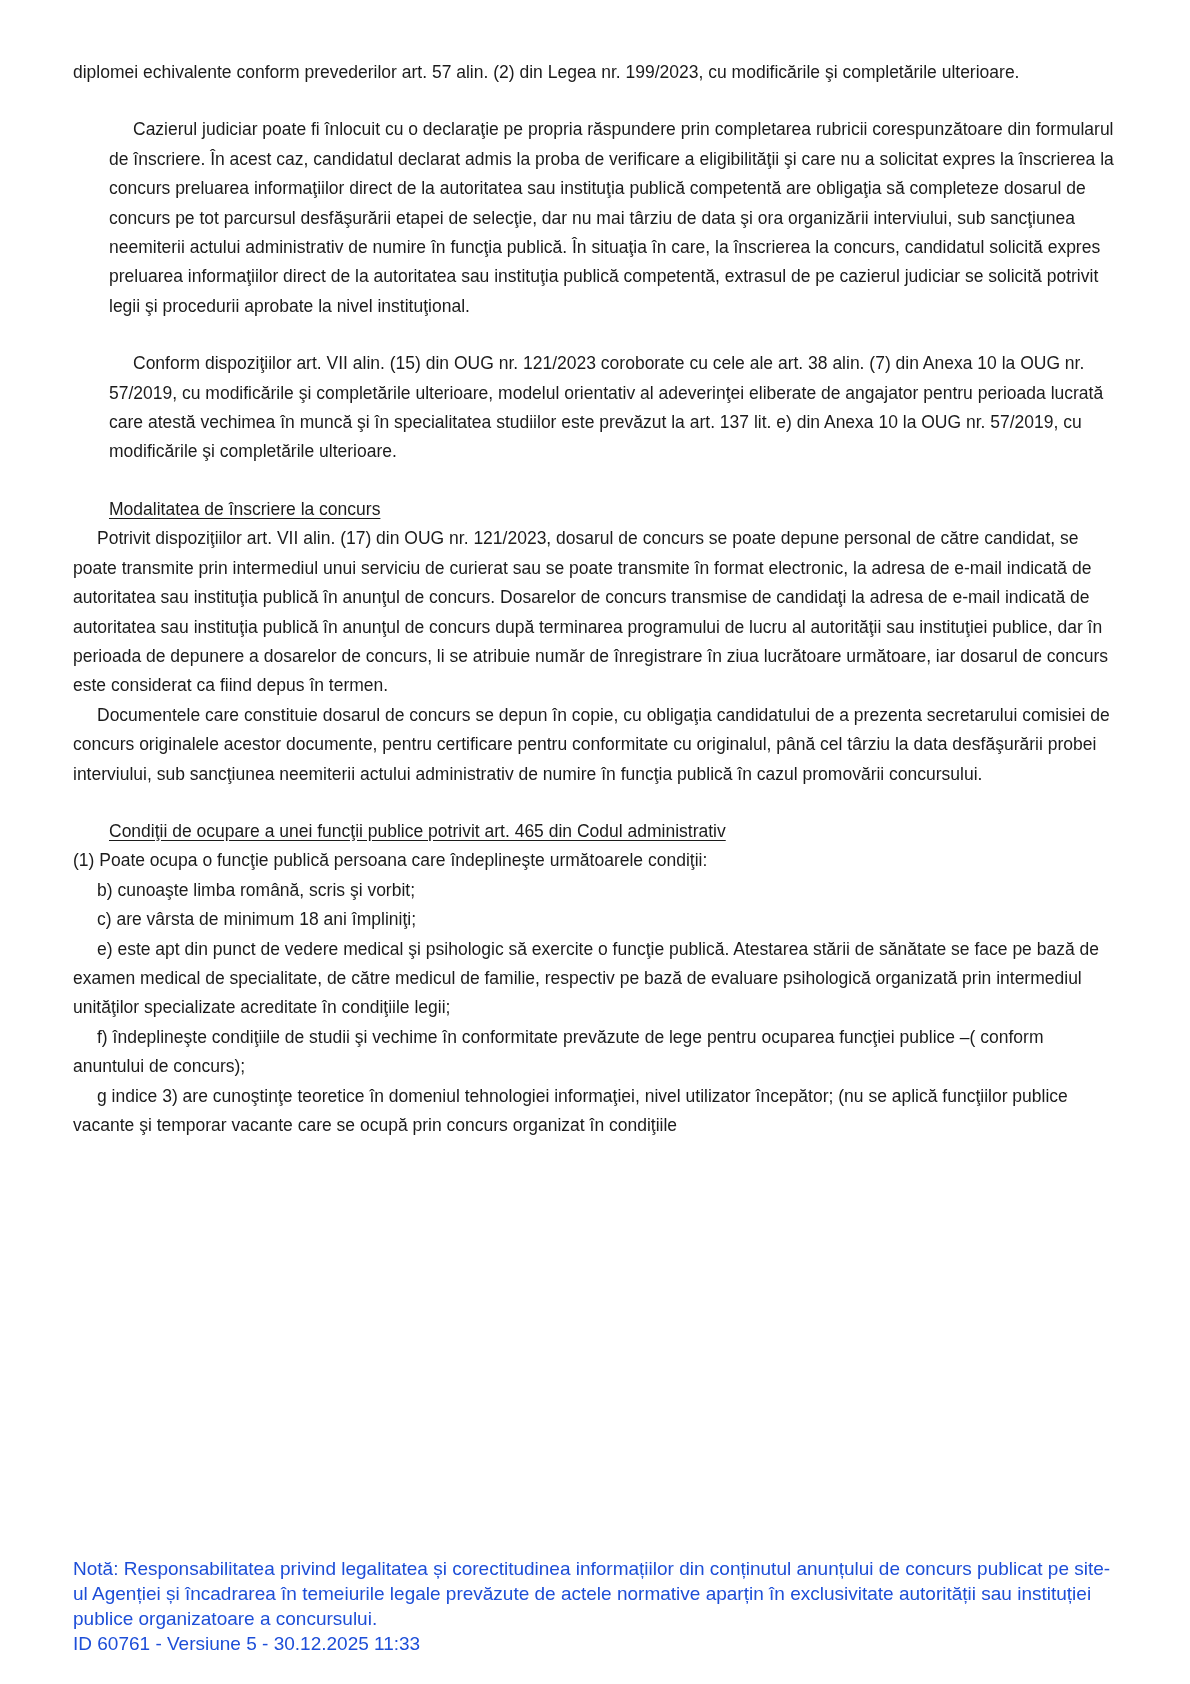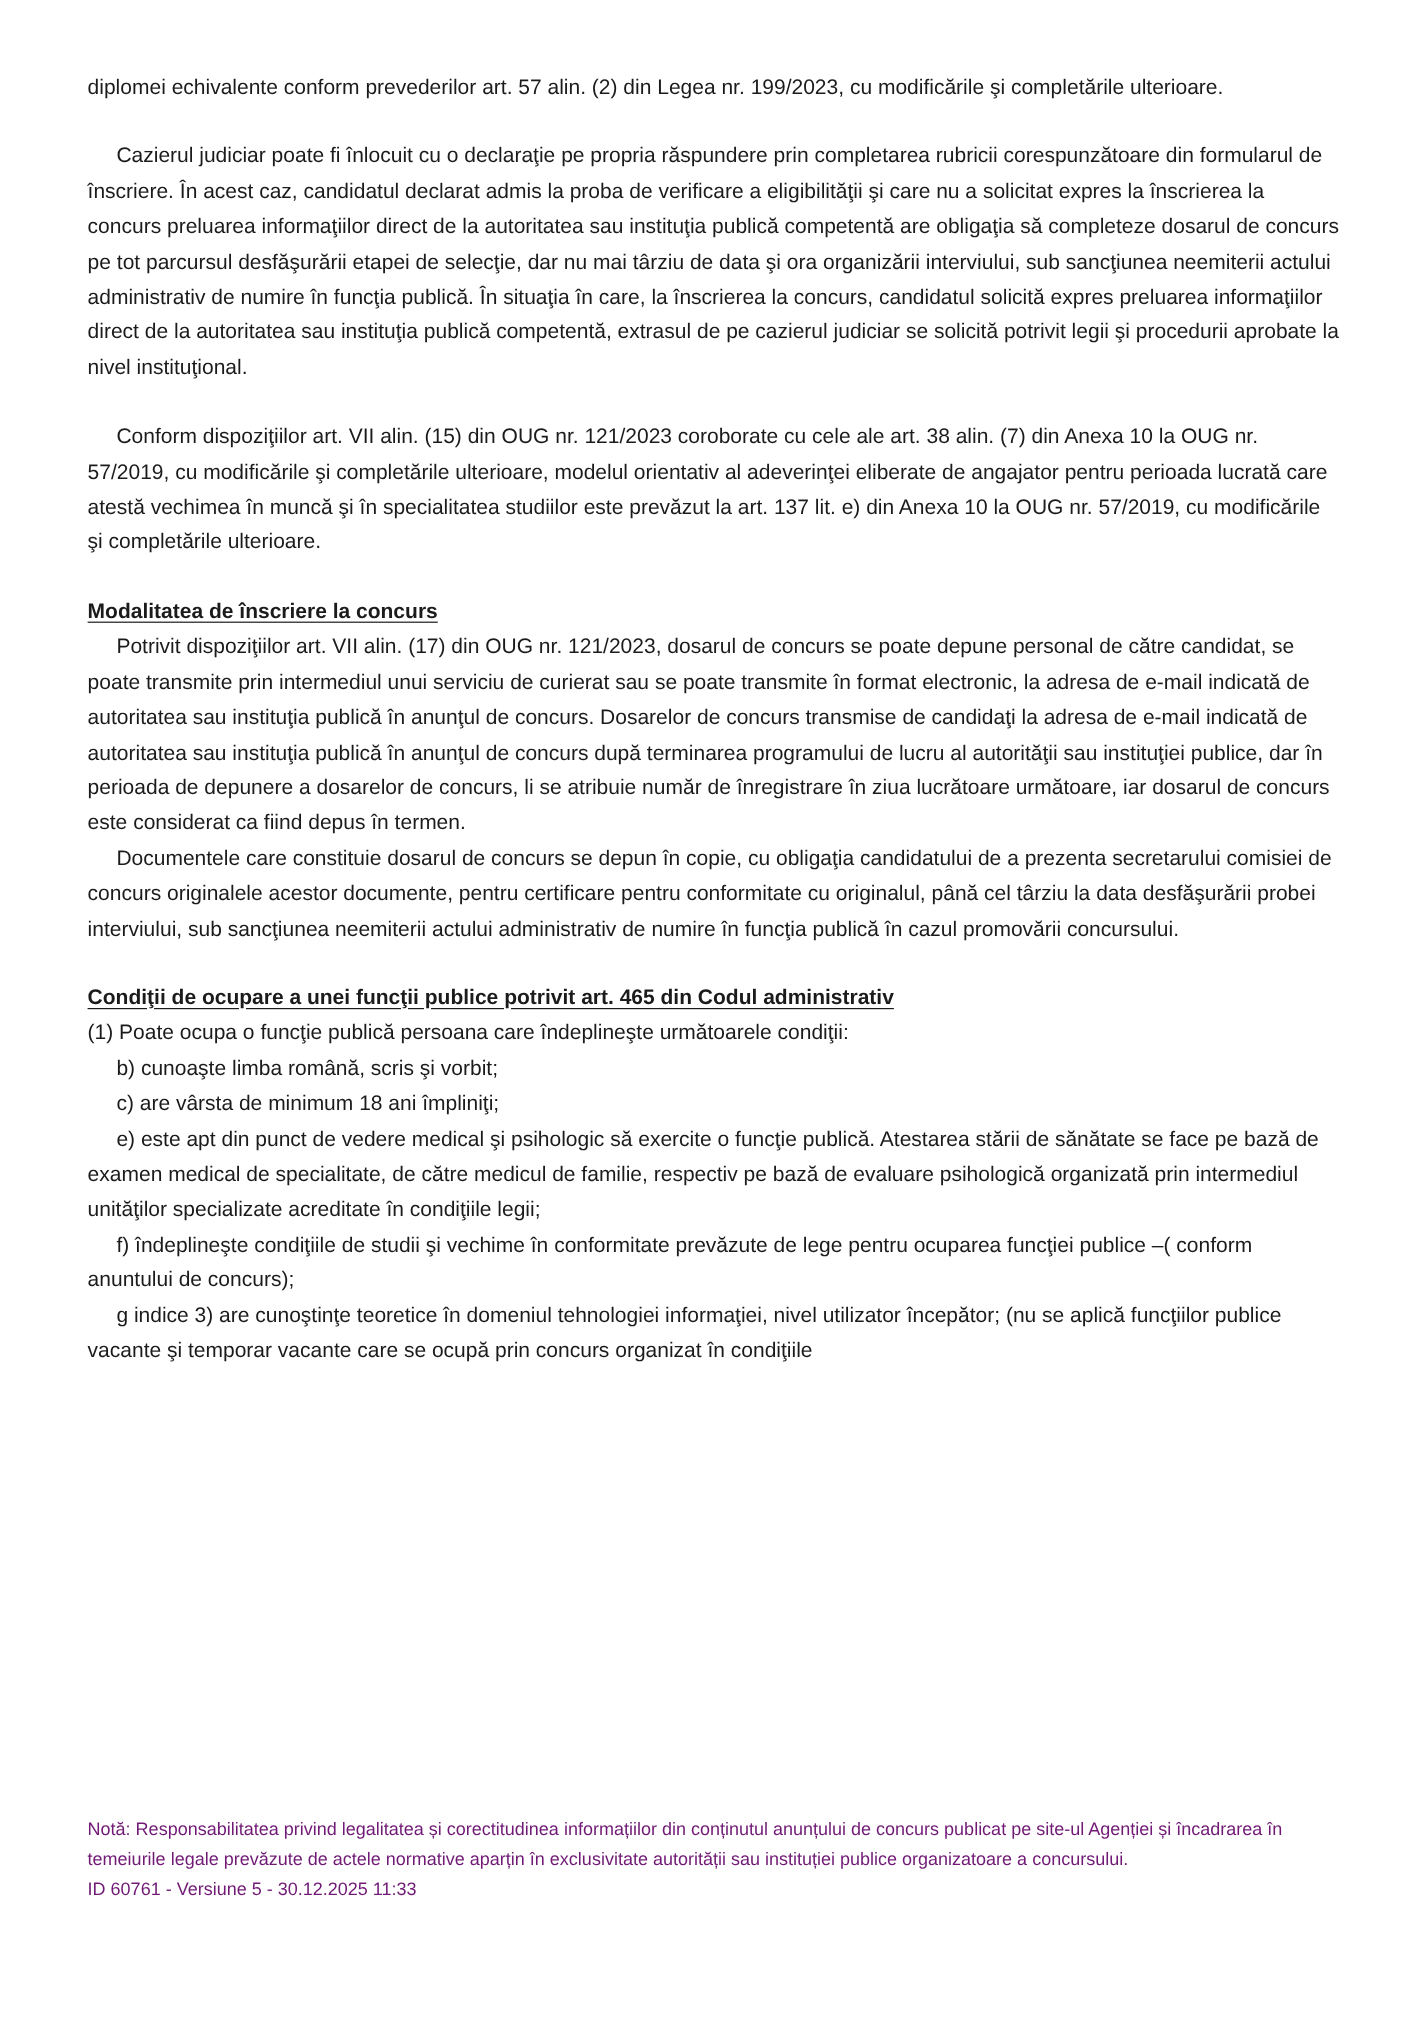--- a/index.html
+++ b/index.html
@@ -20,32 +20,32 @@
     position: absolute;
     left: 73px;
     right: 73px;
     top: 58px;
     font-size: 17.5px;
     line-height: 29.4px;
     text-align: left;
   }
   .block { margin: 0; }
   .block.indent { text-indent: 24px; }
-  .block.heading { text-decoration: underline; text-underline-offset: 3px; font-weight: bold; }
+  .block.heading { text-decoration: underline; text-underline-offset: 3px; }
   .sp-none   { margin-top: 0; }
-  .sp-line   { margin-top: 28px; }
+  .sp-line   { margin-top: 28px; margin-left: 36px; }
   .sp-xlarge { }
   .footer {
     position: absolute;
     left: 73px;
     right: 73px;
-    top: 1512px;
-    font-size: 15px;
+    top: 1556px;
+    font-size: 19px;
     line-height: 25px;
-    color: #701a75;
+    color: #1d4ed8;
   }
   .footer .version-line { margin-top: 0; }
 </style>
 </head>
 <body>
 
 <div class="page">
   <div class="doc">
 
   <div class="block paragraph sp-none">diplomei echivalente conform prevederilor art. 57 alin. (2) din Legea nr. 199/2023, cu modificările şi completările ulterioare.</div>

